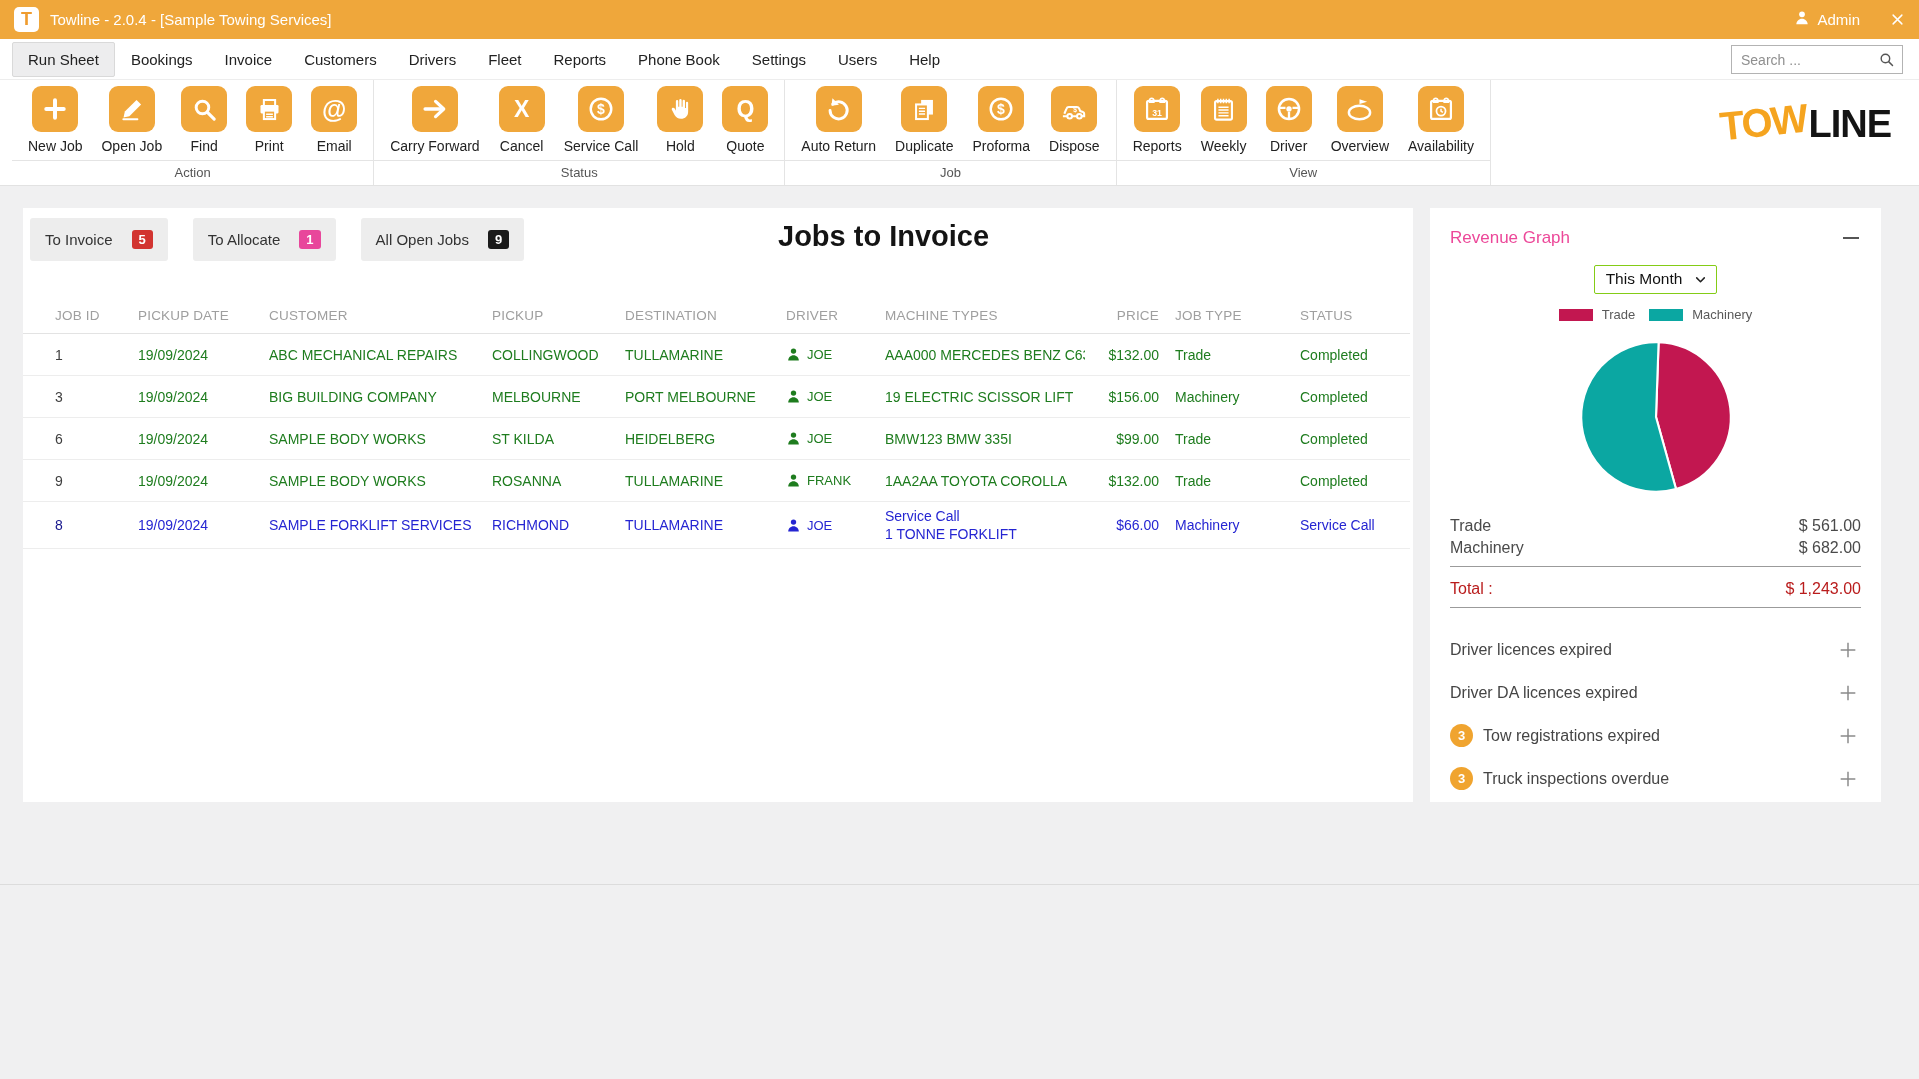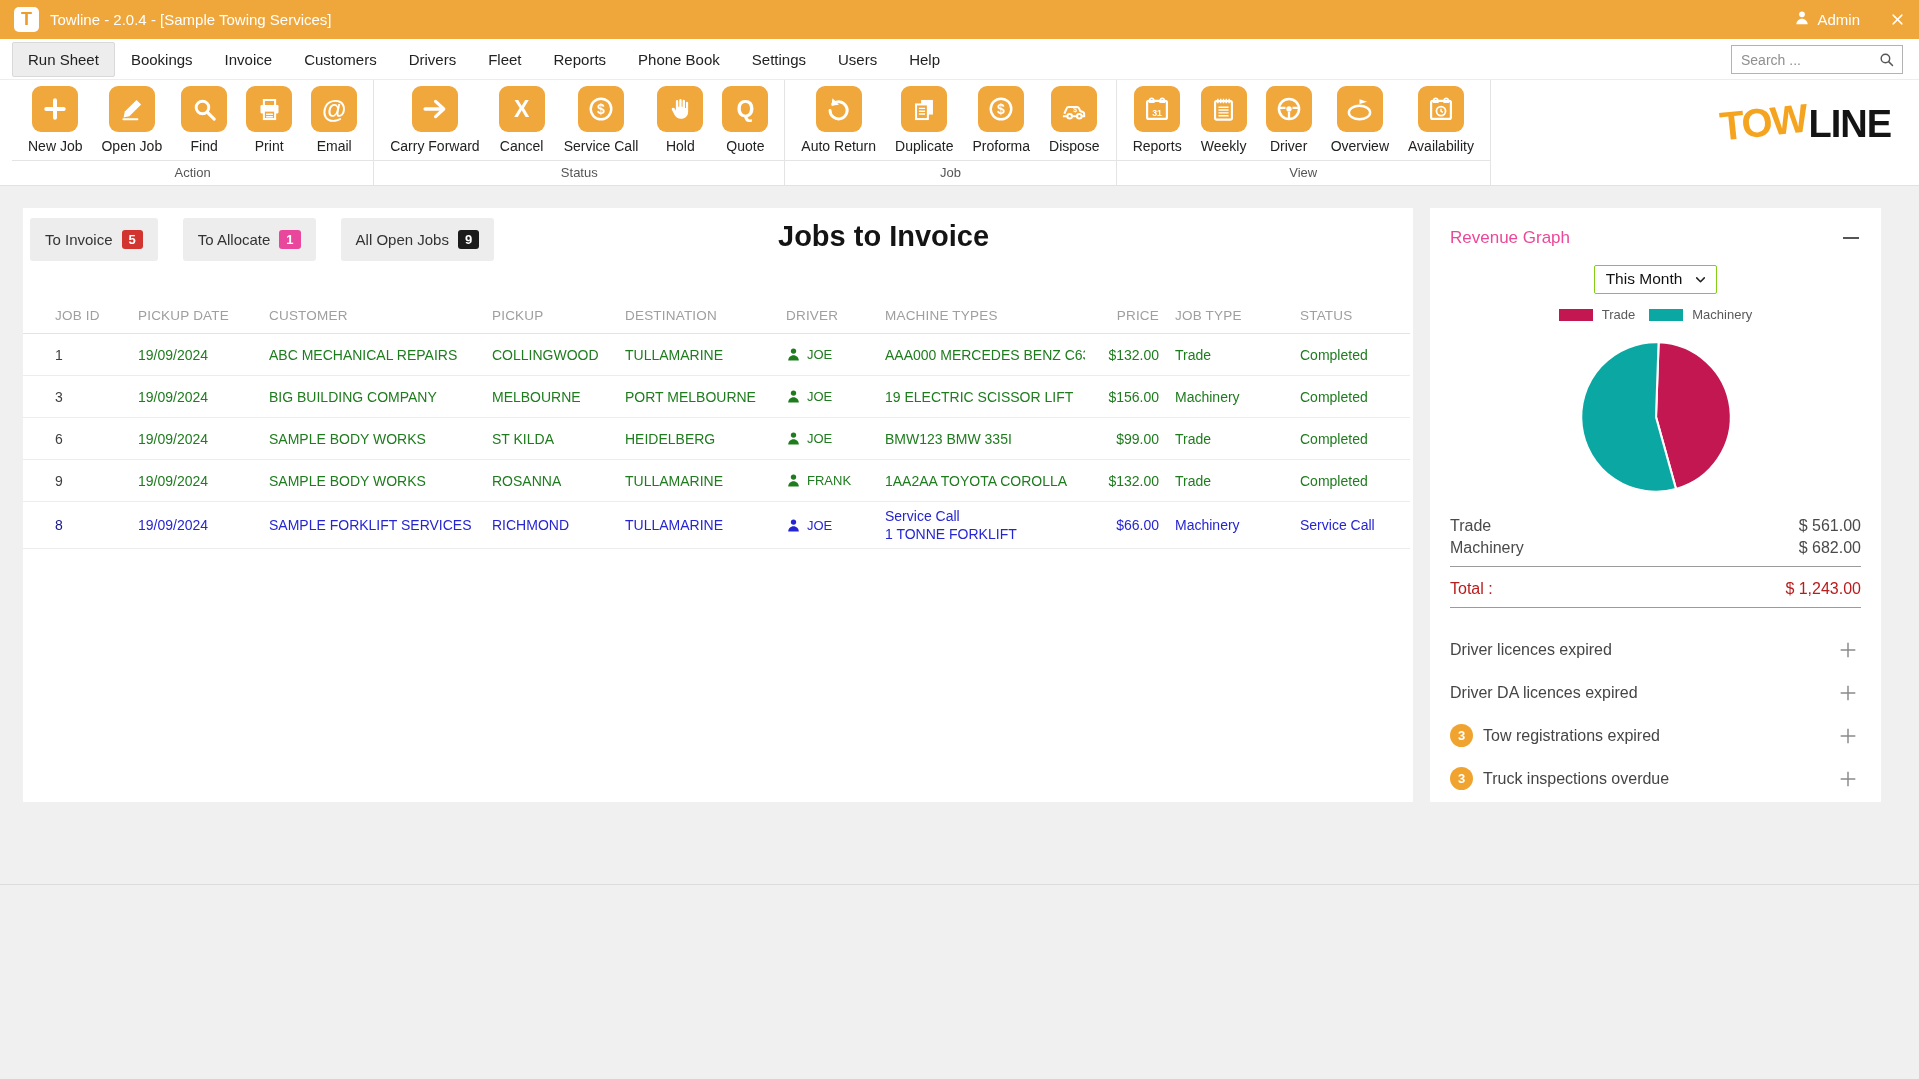--- a/index.html
+++ b/index.html
@@ -72,21 +72,21 @@
     font-size:38px; font-weight:900; color:#141414; letter-spacing:-1px; margin-left:2px;
   }
   
   .left-panel {
     position:absolute; left:23px; top:208px; width:1390px; height:594px;
     background:#fff;
   }
   .tabs-row { position:absolute; top:10px; left:7px; display:flex; }
   .tab-btn {
     background:#ededed; padding:12px 15px; margin-right:25px; border-radius:3px;
-    display:inline-flex; align-items:center; gap:9px; font-size:15px; color:#333; cursor:pointer;
+    display:inline-flex; align-items:center; gap:19px; font-size:15px; color:#333; cursor:pointer;
     white-space:nowrap;
   }
   .tab-badge {
     color:#fff; font-size:13px; font-weight:bold; border-radius:3px; padding:2px 7px;
   }
   .page-title { position:absolute; left:755px; top:12px; font-size:29px; font-weight:700; color:#141414; }
   .jobs-table { position:absolute; top:90px; left:0; width:1387px; }
   .trow {
     display:grid;
     grid-template-columns:83px 131px 223px 133px 161px 99px 200px 90px 125px 110px;

